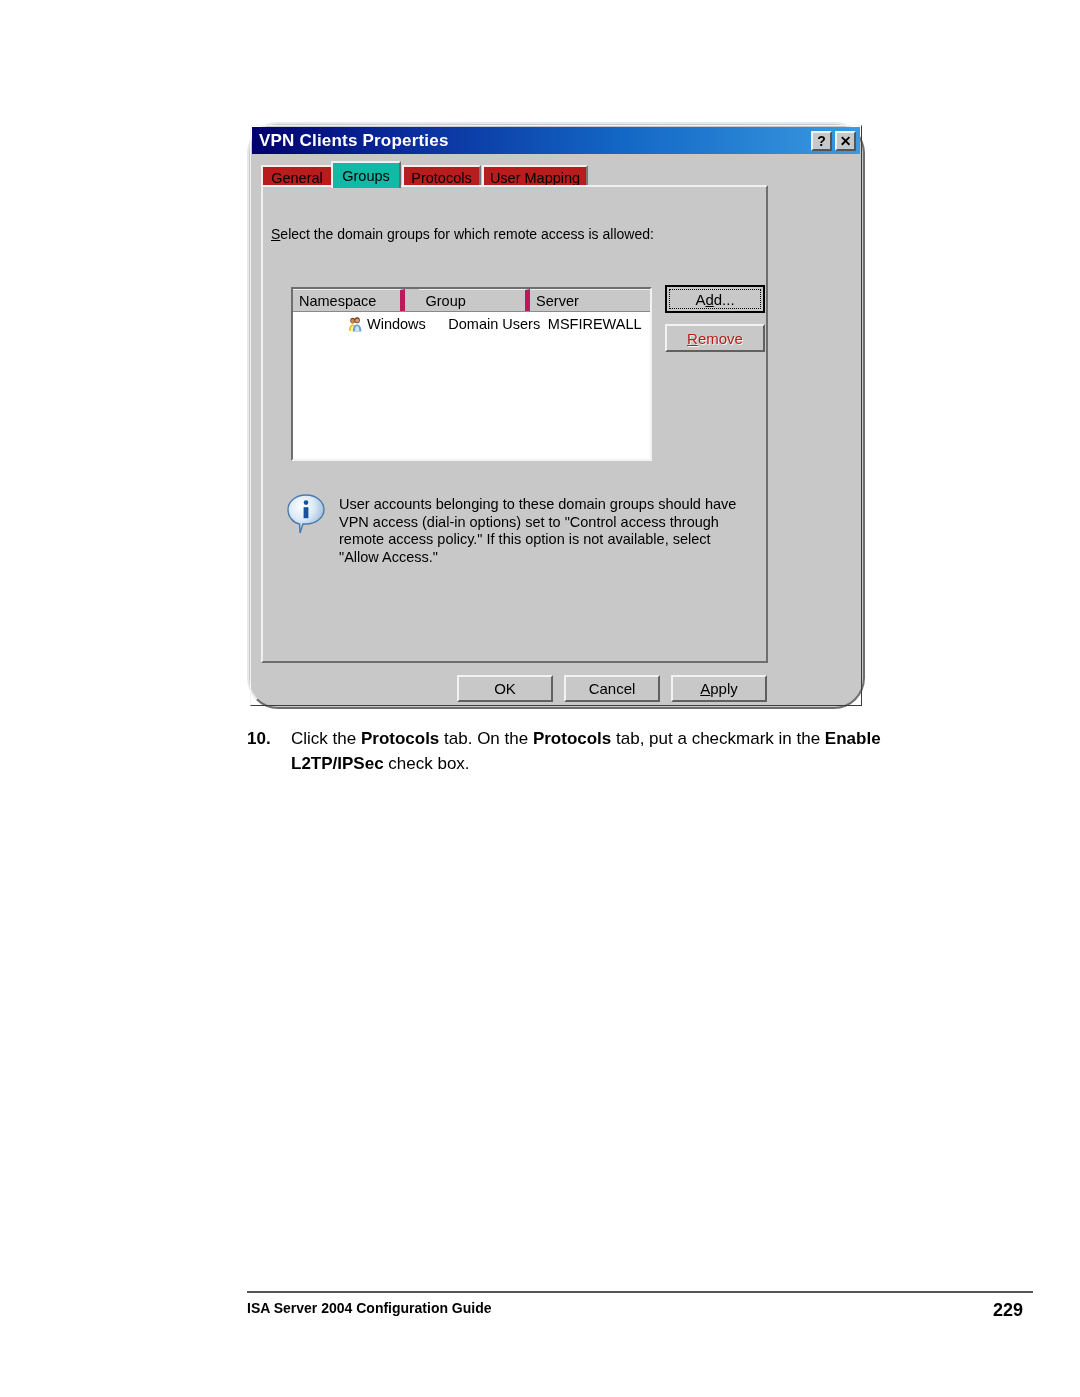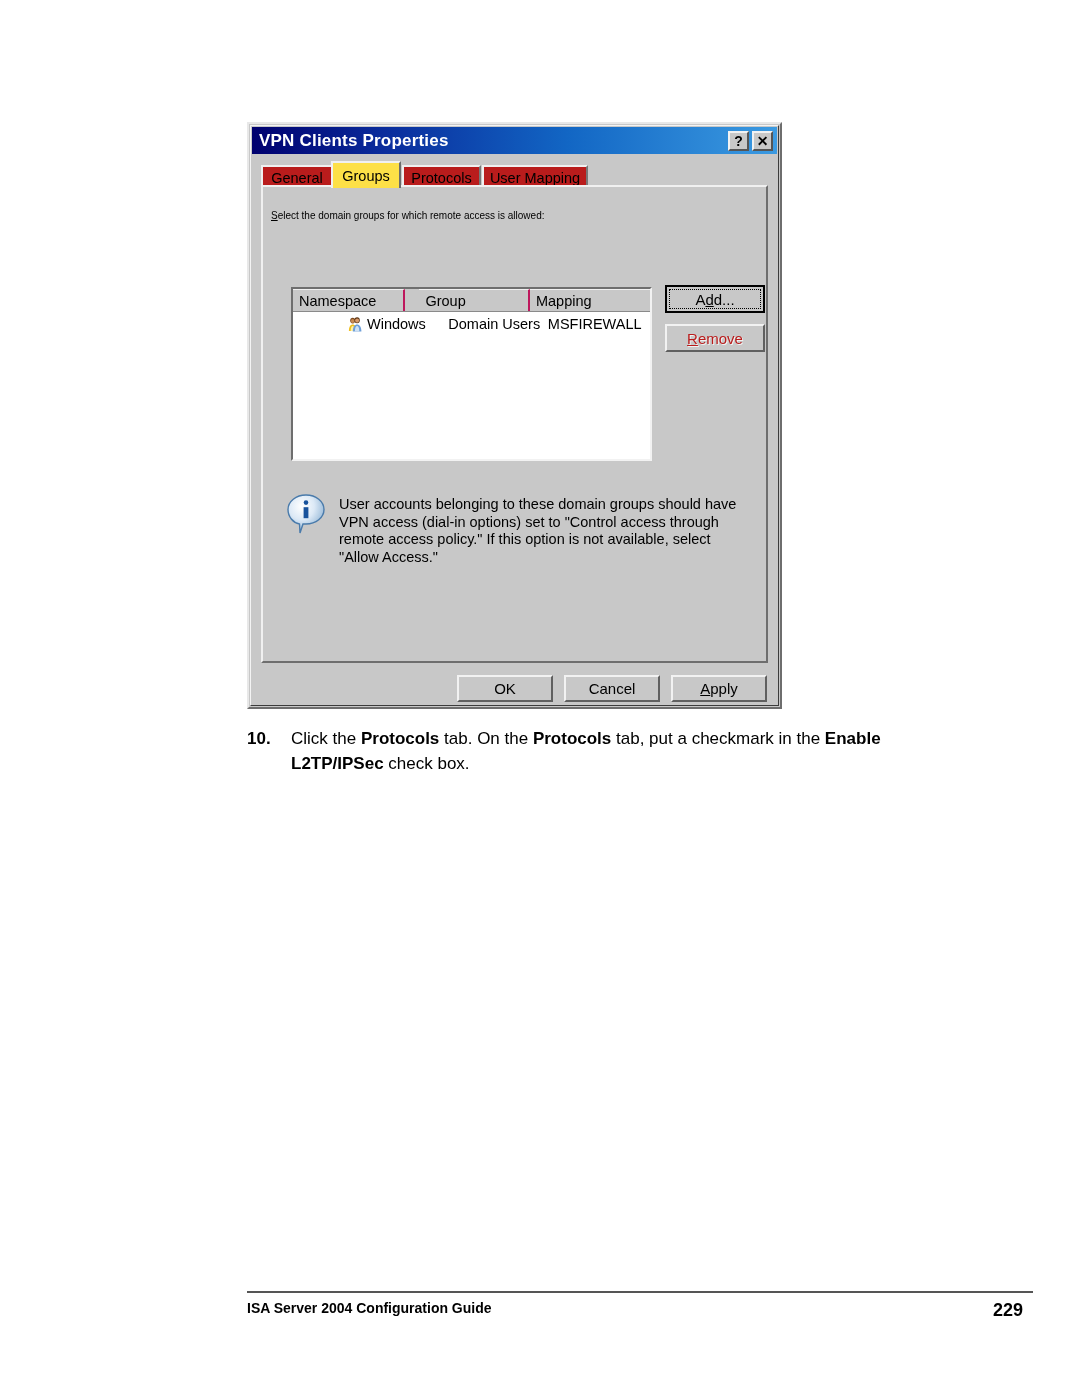--- a/index.html
+++ b/index.html
@@ -21,28 +21,29 @@
     position: absolute;
     inset: 0;
     background: #ffffff;
   }
 
   
   .dialog {
     position: absolute;
     left: 247px;
     top: 122px;
-    width: 535px;
+    width: 618px;
     height: 587px;
     background: #c8c8c8;
     border-top: 2px solid #e8e8e8;
     border-left: 2px solid #e8e8e8;
     border-right: 2px solid #6e6e6e;
     border-bottom: 2px solid #6e6e6e;
     box-sizing: border-box;
+    border-radius: 31px;
   }
   .dialog-inner {
     position: absolute;
     inset: 1px;
     border-top: 1px solid #f4f4f4;
     border-left: 1px solid #f4f4f4;
     border-right: 1px solid #3c3c3c;
     border-bottom: 1px solid #3c3c3c;
     box-sizing: border-box;
   }
@@ -115,42 +116,42 @@
     font-size: 14.5px;
     color: #000;
     box-sizing: border-box;
     white-space: nowrap;
   }
   .tab.active {
     height: 27px;
     bottom: 0;
     z-index: 5;
     border-right: 2px solid #6b6b6b;
-    background: #fde047;
+    background: #14b8a6;
   }
 
   .tabpanel {
     position: absolute;
     left: 12px;
     top: 61px;
     width: 507px;
     height: 478px;
     background: #c8c8c8;
     border-top: 2px solid #f0f0f0;
     border-left: 2px solid #f0f0f0;
     border-right: 2px solid #6e6e6e;
     border-bottom: 2px solid #6e6e6e;
     box-sizing: border-box;
   }
 
   .prompt-label {
     position: absolute;
     left: 22px;
-    top: 86px;
-    font-size: 10px;
+    top: 102px;
+    font-size: 14px;
     color: #000;
     white-space: nowrap;
   }
   .prompt-label u { text-decoration: underline; }
 
   
   .listview {
     position: absolute;
     left: 42px;
     top: 163px;
@@ -168,21 +169,21 @@
     display: flex;
     height: 22px;
     background: #c8c8c8;
     border-bottom: 1px solid #8a8a8a;
   }
   .lv-col {
     display: flex;
     align-items: center;
     font-size: 14.5px;
     padding-left: 6px;
-    border-right: 2px solid #be185d;
+    border-right: 5px solid #be185d;
     border-top: 1px solid #f0f0f0;
     box-sizing: border-box;
     color: #000;
     white-space: nowrap;
   }
   .lv-col.c0 { width: 117px; }
   .lv-col.c1 { width: 115px; margin-left: 14px; }
   .lv-col.c2 { width: 125px; border-right: none; }
 
   .lv-row {
@@ -373,21 +374,21 @@
     </div>
 
     <div class="tabpanel"></div>
 
     <div class="prompt-label"><u>S</u><span>elect the domain groups for which remote access is allowed:</span></div>
 
     <div class="listview">
       <div class="lv-header">
         <div class="lv-col c0">Namespace</div>
         <div class="lv-col c1">Group</div>
-        <div class="lv-col c2">Mapping</div>
+        <div class="lv-col c2">Server</div>
       </div>
       <div class="lv-row">
         <div class="lv-cell c0">
           <svg class="users-icon" viewBox="0 0 16 16">
             <ellipse cx="5.2" cy="4.6" rx="2.5" ry="2.8" fill="#7d4a20"></ellipse>
             <path d="M1.4 15 C1.4 10.6 3.1 8.6 5.2 8.6 C7.3 8.6 9 10.6 9 15 Z" fill="#f0c020"></path>
             <path d="M3.2 15 C3.2 11.6 4.1 10.1 5.2 10.1 C6.3 10.1 7.2 11.6 7.2 15 Z" fill="#fff0a8"></path>
             <ellipse cx="9.6" cy="4.2" rx="2.7" ry="3.0" fill="#5a3414"></ellipse>
             <path d="M5.3 15.6 C5.3 10.6 7.2 8.4 9.6 8.4 C12 8.4 13.9 10.6 13.9 15.6 Z" fill="#6f9fd8"></path>
             <path d="M7.4 15.6 C7.4 11.6 8.4 9.9 9.6 9.9 C10.8 9.9 11.8 11.6 11.8 15.6 Z" fill="#cfe2f5"></path>

